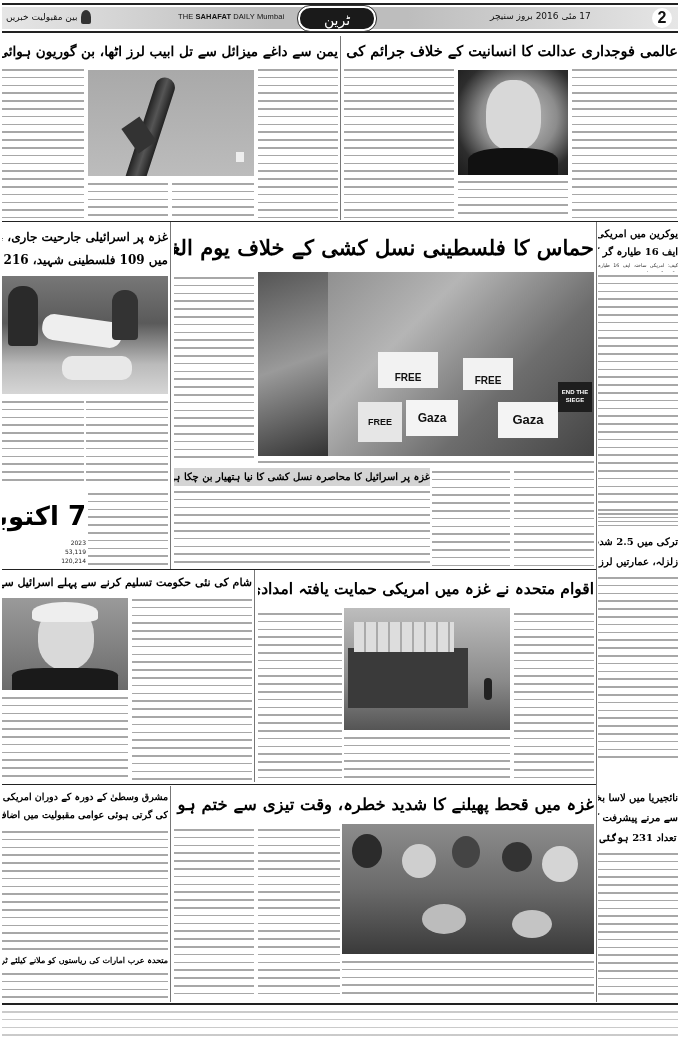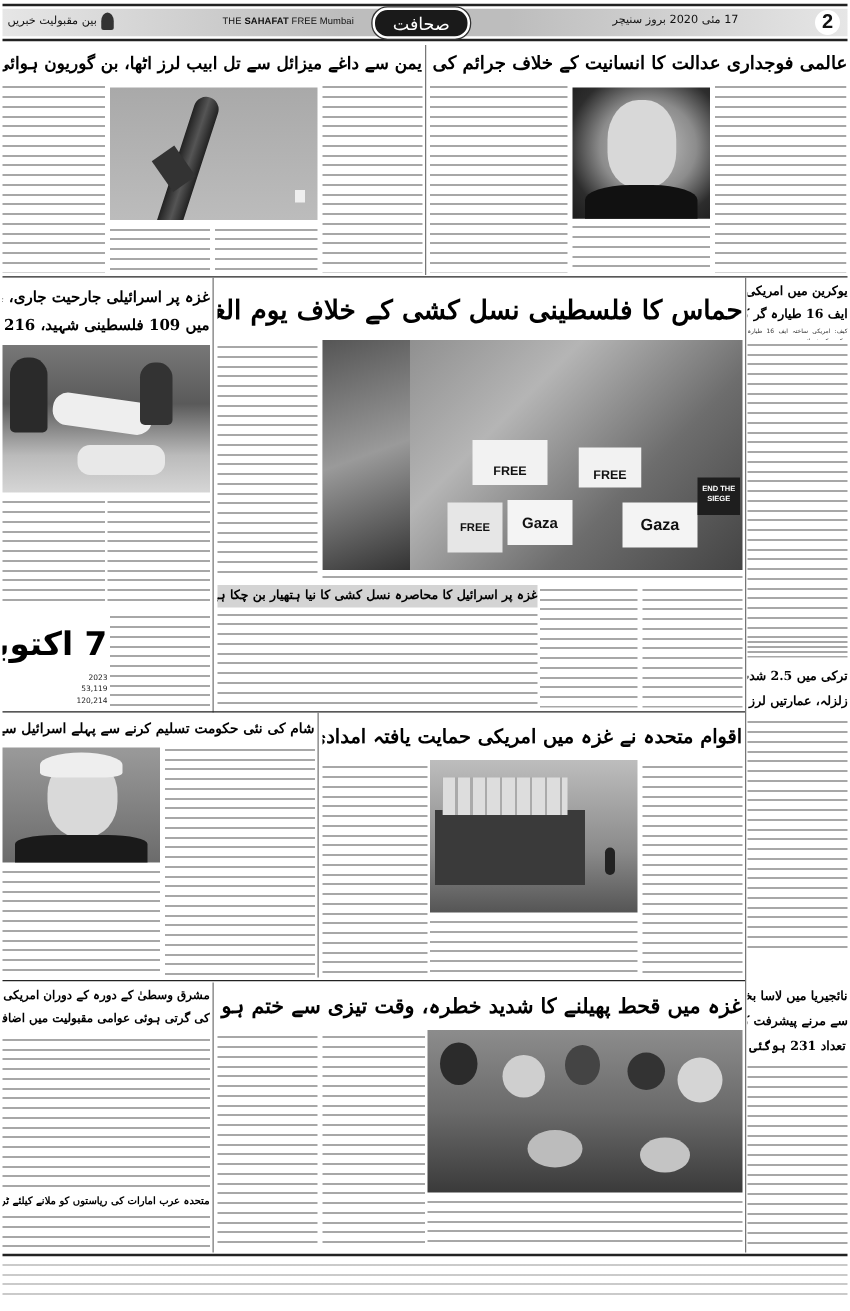--- a/index.html
+++ b/index.html
@@ -41,24 +41,24 @@
   <div class="hdr-rule-top"></div>
   <div class="hdr-bar"></div>
   <div class="hdr-rule-bot"></div>
   <div class="hdr-left">
     <span class="icn"></span>
     <span>بین مقبولیت خبریں</span>
   </div>
   <div class="hdr-en">
     <span>THE</span>
     <b>SAHAFAT</b>
-    <span>FREE Mumbai</span>
+    <span>DAILY Mumbai</span>
   </div>
-  <div class="hdr-logo">صحافت</div>
-  <div class="hdr-date">17 مئی 2020 بروز سنیچر</div>
+  <div class="hdr-logo">ٹرین</div>
+  <div class="hdr-date">17 مئی 2016 بروز سنیچر</div>
   <div class="hdr-page">2</div>
 </div>
 
 <div class="hl" style="left:342px;top:38px;width:336px;height:26px;font-size:14.5px;line-height:26px;">عالمی فوجداری عدالت کا انسانیت کے خلاف جرائم کی تحقیقات کا اختیار تسلیم کرنا اہم پیشرفت</div>
 <div class="lines" style="left:572px;top:66px;width:105px;height:152px;"></div>
 <div class="photo" style="left:458px;top:70px;width:110px;height:105px;background:radial-gradient(ellipse at 55% 45%,#c8c8c8 0%,#8c8c8c 45%,#2d2d2d 75%,#1c1c1c 100%);">
   <div style="position:absolute;left:28px;top:10px;width:55px;height:70px;border-radius:45% 45% 40% 40%;background:#d8d8d8;"></div>
   <div style="position:absolute;left:10px;top:78px;width:90px;height:30px;background:#111;border-radius:40% 40% 0 0;"></div>
 </div>
 <div class="lines" style="left:458px;top:178px;width:110px;height:40px;"></div>

